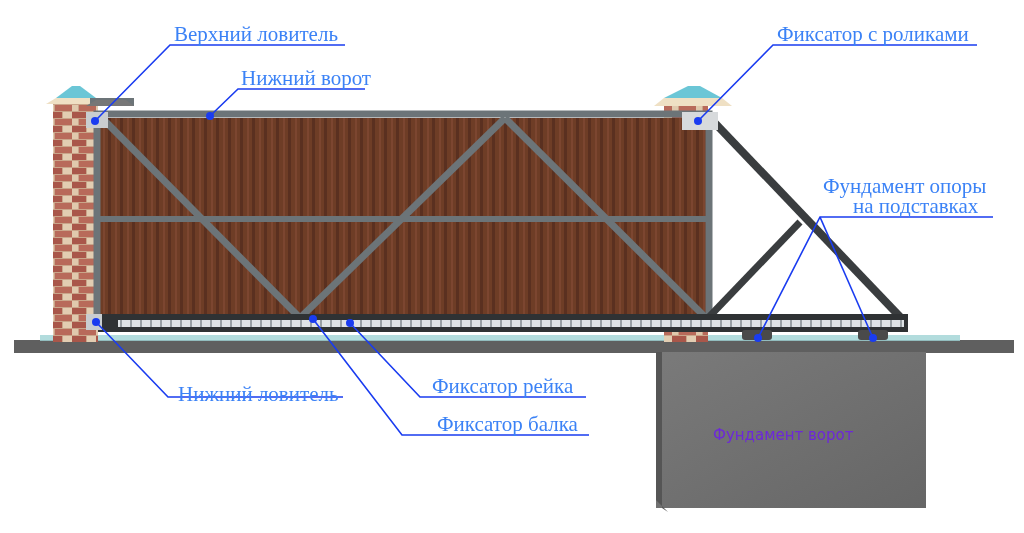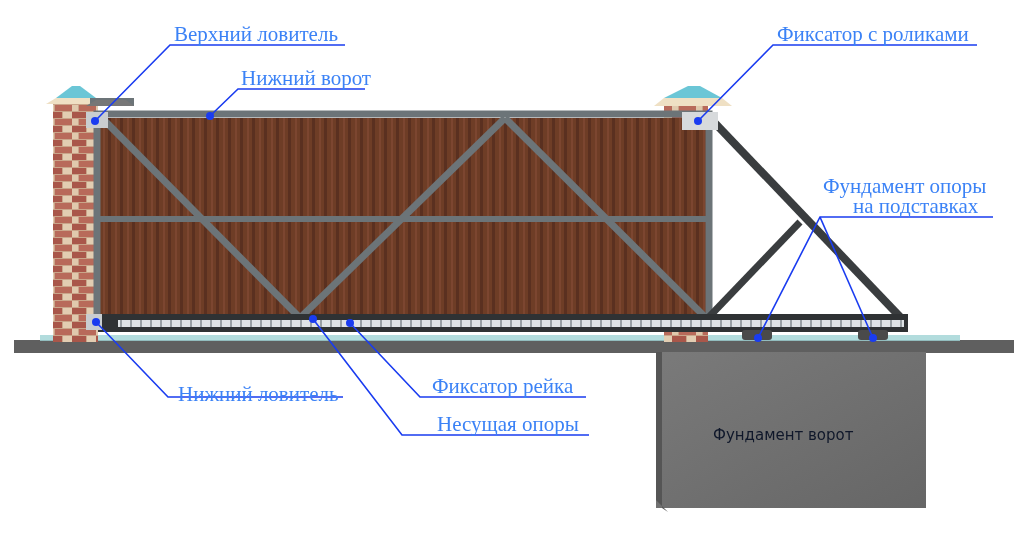--- a/index.html
+++ b/index.html
@@ -1,19 +1,19 @@
 <!DOCTYPE html>
 <html><head>
 <meta charset="utf-8">
 <style>
   html,body{margin:0;padding:0;background:#ffffff;}
   body{width:1024px;height:533px;position:relative;overflow:hidden;font-family:"DejaVu Sans","Liberation Sans",sans-serif;}
   svg{position:absolute;left:0;top:0;}
   .lbl{position:absolute;font-size:21px;color:#3b82f6;white-space:nowrap;line-height:18px;font-family:Liberation Serif, serif;}
-  .lbl-found{position:absolute;font-size:15px;color:#0f172a;white-space:nowrap;}
+  .lbl-found{position:absolute;font-size:15px;color:#6d28d9;white-space:nowrap;}
 </style>
 </head>
 <body>
 
 <svg width="1024" height="533" viewBox="0 0 1024 533">
   <defs>
     <pattern id="corr" width="12" height="10" patternUnits="userSpaceOnUse">
       <rect width="12" height="10" fill="#6e3d26"></rect>
       <rect x="0" width="3" height="10" fill="#5a3020"></rect>
       <rect x="7" width="2" height="10" fill="#7c4630"></rect>
@@ -110,14 +110,14 @@
   </g>
 </svg>
 
 <div class="lbl" style="left:174px;top:25px;">Верхний ловитель</div>
 <div class="lbl" style="left:241px;top:69px;">Нижний ворот</div>
 <div class="lbl" style="left:777px;top:25px;text-align:center;">Фиксатор с роликами</div>
 <div class="lbl" style="left:823px;top:177px;">Фундамент опоры</div>
 <div class="lbl" style="left:853px;top:197px;">на подставках</div>
 <div class="lbl" style="left:178px;top:360px;margin-top:25px;">Нижний ловитель</div>
 <div class="lbl" style="left:432px;top:377px;">Фиксатор рейка</div>
-<div class="lbl" style="left:437px;top:415px;">Несущая опоры</div>
+<div class="lbl" style="left:437px;top:415px;">Фиксатор балка</div>
 <div class="lbl-found" style="left:713px;top:426px;">Фундамент ворот</div>
 
 </body></html>

